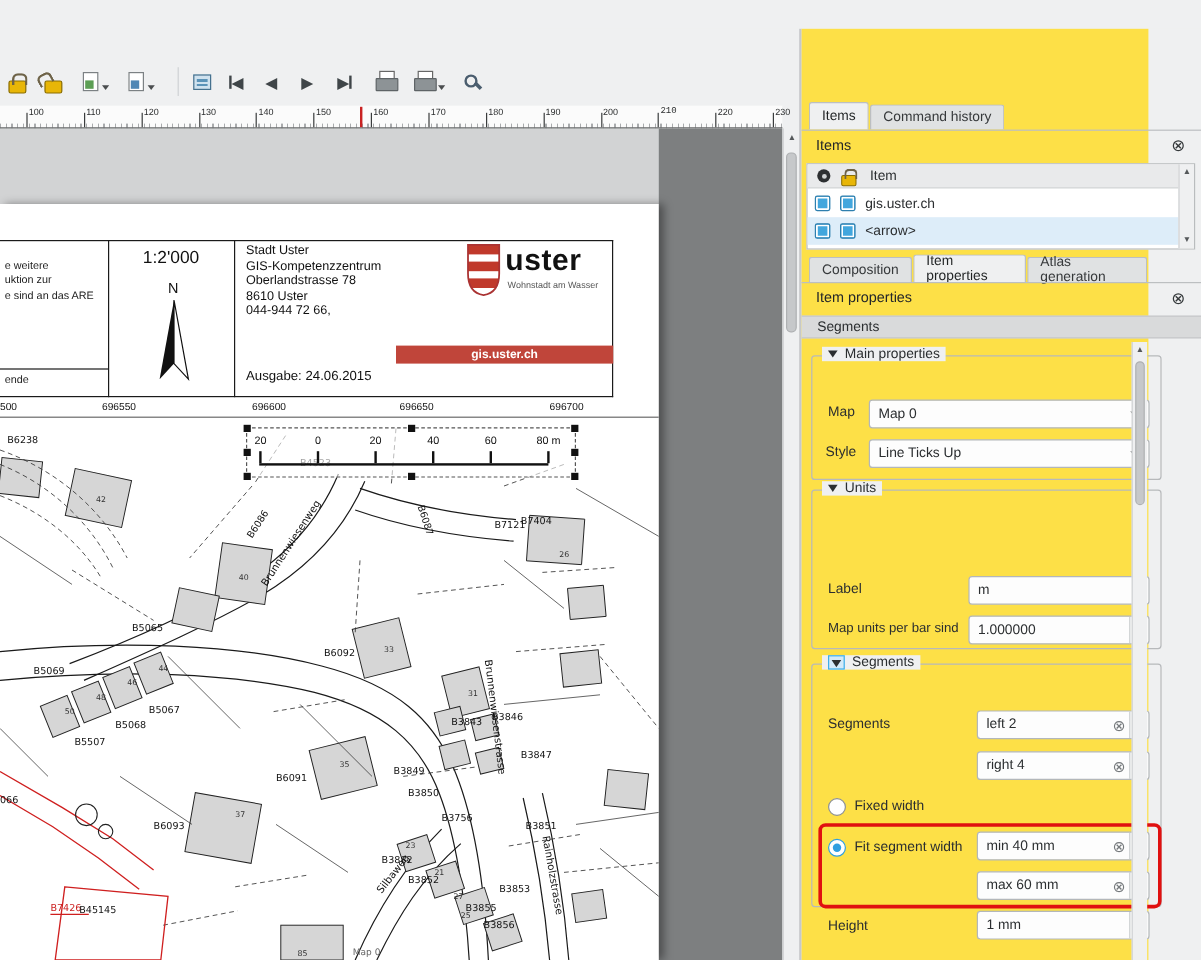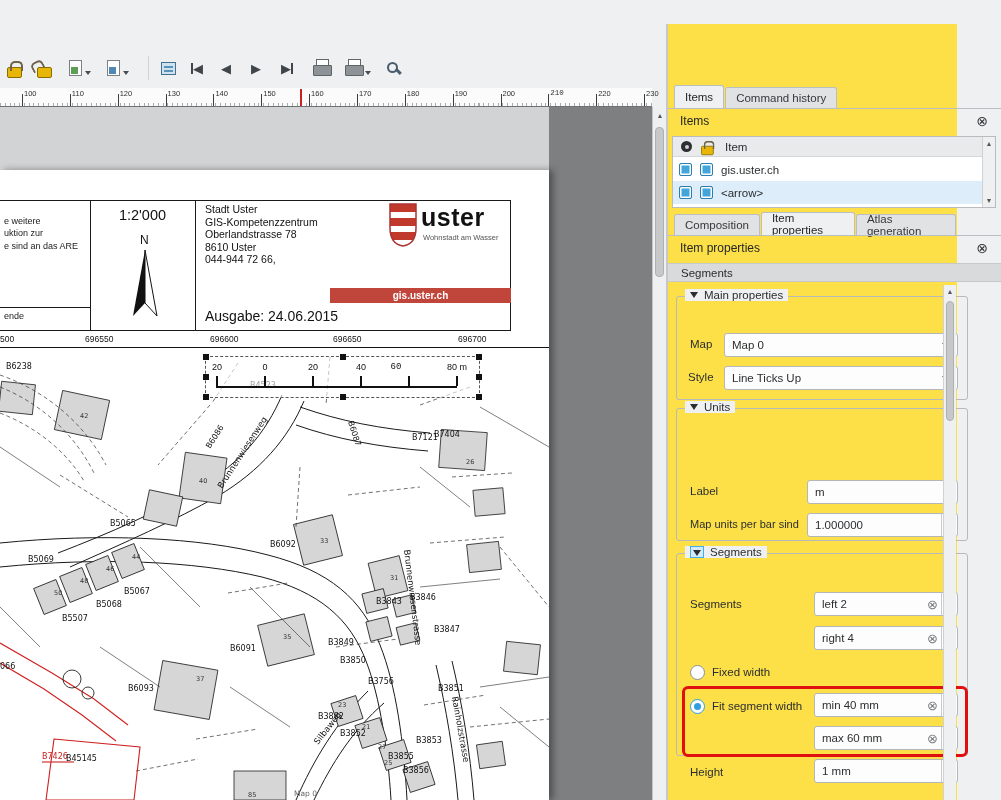--- a/index.html
+++ b/index.html
@@ -56,21 +56,21 @@
   #page{position:absolute;left:0;top:63px;width:549px;height:630px;background:#fff;
     box-shadow:4px 0 7px rgba(0,0,0,.38)}
   .pline{position:absolute;background:#1a1a1a}
   .ptext{position:absolute;color:#111}
   #scale-text{left:90px;top:37px;width:105px;text-align:center;font-size:14.5px}
   #addr{left:205px;top:33px;font-size:10.5px;line-height:12.5px}
   #logo-name{left:421px;top:33px;font-size:25px;font-weight:bold;letter-spacing:.5px}
   #logo-tag{left:423px;top:63px;font-size:7.5px;color:#555}
   #banner{position:absolute;left:330px;top:118px;width:181px;height:15px;background:#c0453a;color:#fff;
     font-size:10px;font-weight:bold;display:flex;align-items:center;justify-content:center}
-  #issue{left:205px;top:138px;font-size:14px}
+  #issue{left:205px;top:138px;font-size:11px}
   .hleft{left:4px;font-size:9px;color:#222}
   .coord{position:absolute;top:164px;font-size:8.5px;color:#111}
 
   
   #scalebar-item{position:absolute;left:205px;top:186px;width:275px;height:42px;border:1px dashed #555;background:rgba(255,255,255,.6)}
   .handle{position:absolute;width:6px;height:6px;background:#111}
   .sbtick{position:absolute;top:19px;width:1.5px;height:10px;background:#111}
   .sblabel{position:absolute;top:5px;font-size:9px;color:#111;width:30px;text-align:center}
   #sb-baseline{position:absolute;left:10px;top:29px;width:241px;height:1.5px;background:#111}
 
@@ -413,21 +413,21 @@
       <div id="scalebar-marks">
             <div class="sbtick" style="left: 10px;"></div>
             <span class="sblabel" style="left: -4px;">20</span>
             <div class="sbtick" style="left: 58px;"></div>
             <span class="sblabel" style="left: 44px;">0</span>
             <div class="sbtick" style="left: 106px;"></div>
             <span class="sblabel" style="left: 92px;">20</span>
             <div class="sbtick" style="left: 154px;"></div>
             <span class="sblabel" style="left: 140px;">40</span>
             <div class="sbtick" style="left: 202px;"></div>
-            <span class="sblabel" style="left: 175px; font-family: Liberation Mono, monospace;">60</span>
+            <span class="sblabel" style="left: 188px;">60</span>
             <div class="sbtick" style="left: 250px;"></div>
             <span class="sblabel" style="left: 236px;">80 m</span>
           </div>
       <div class="handle" style="left:-3px;top:-3px"></div>
       <div class="handle" style="left:134px;top:-3px"></div>
       <div class="handle" style="right:-3px;top:-3px"></div>
       <div class="handle" style="left:-3px;top:17px"></div>
       <div class="handle" style="right:-3px;top:17px"></div>
       <div class="handle" style="left:-3px;bottom:-3px"></div>
       <div class="handle" style="left:134px;bottom:-3px"></div>

